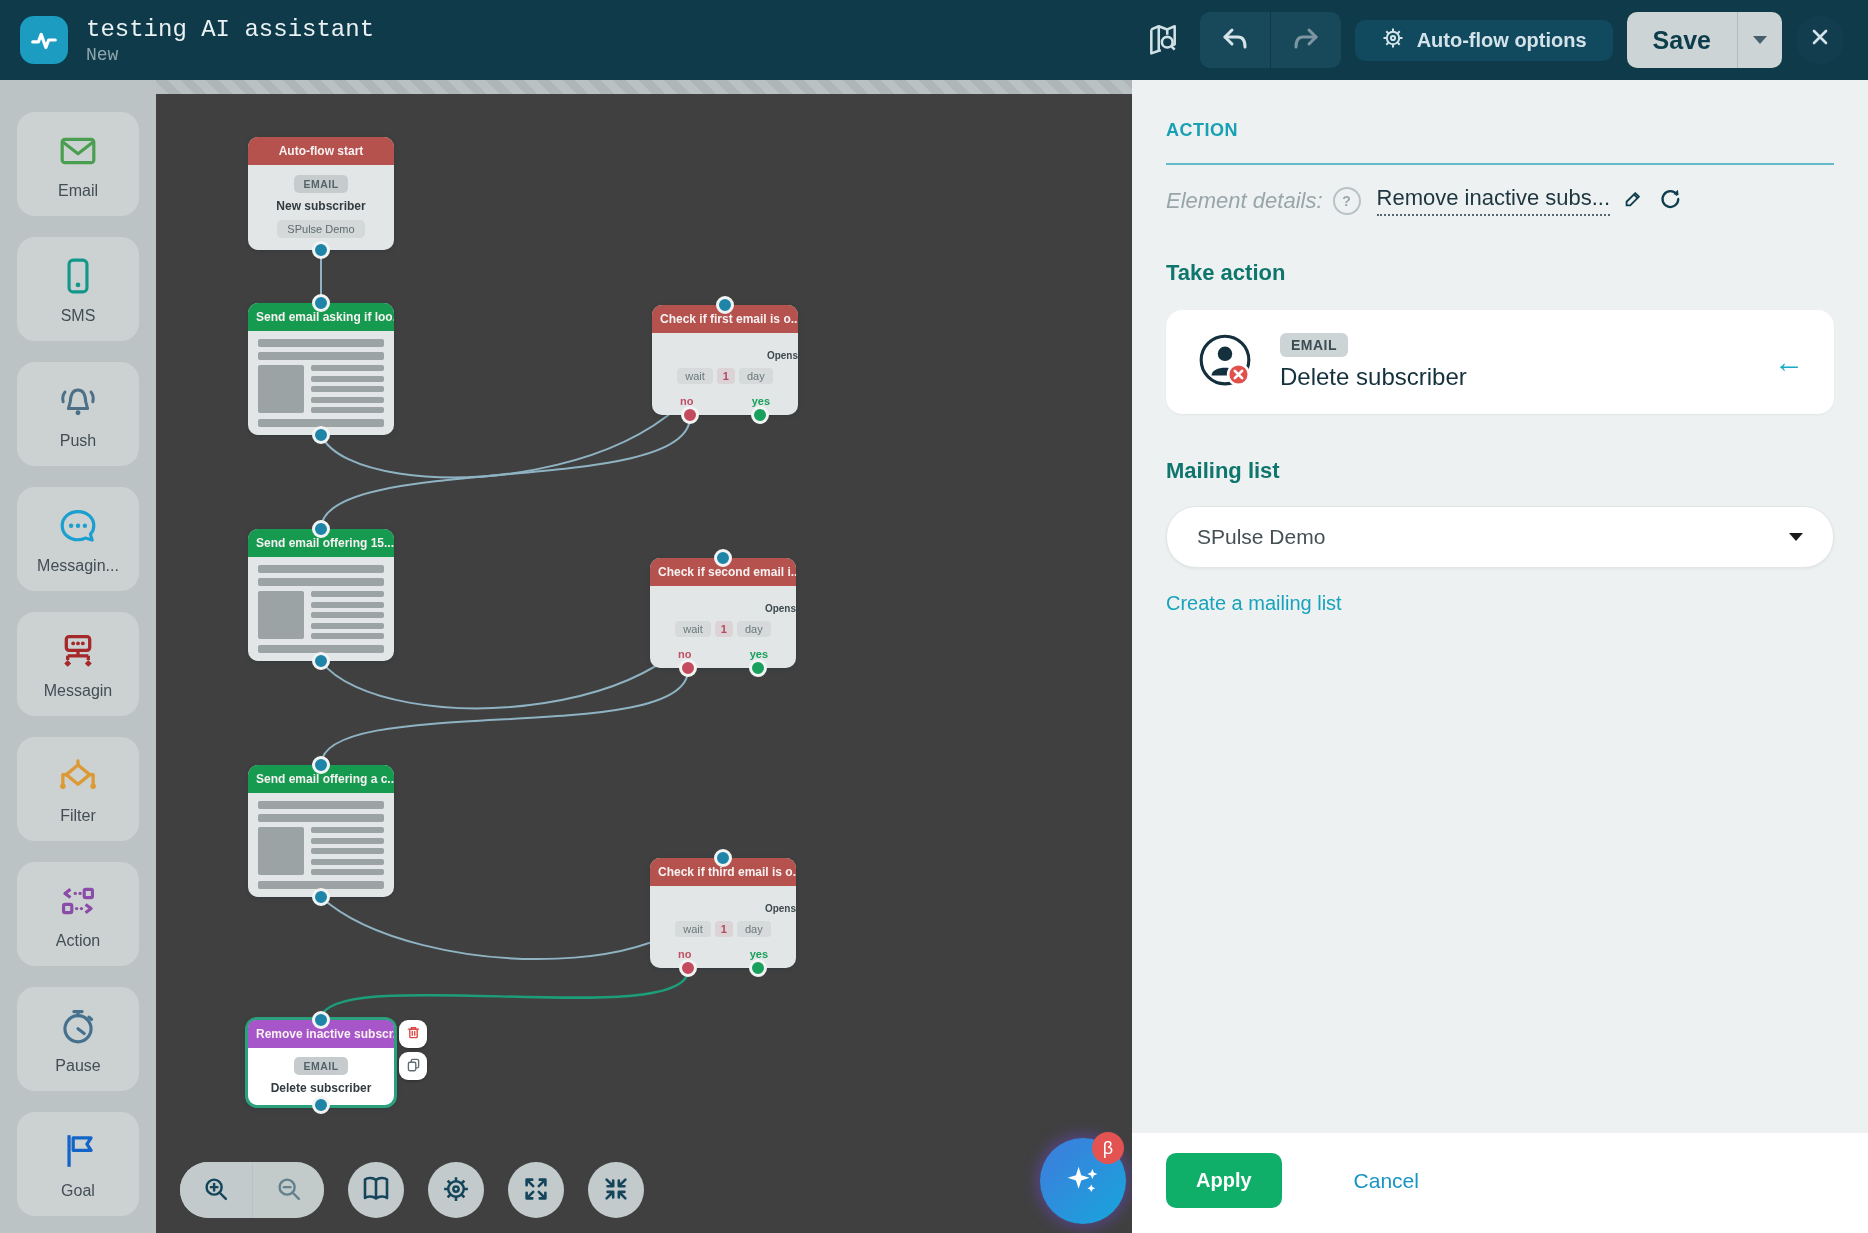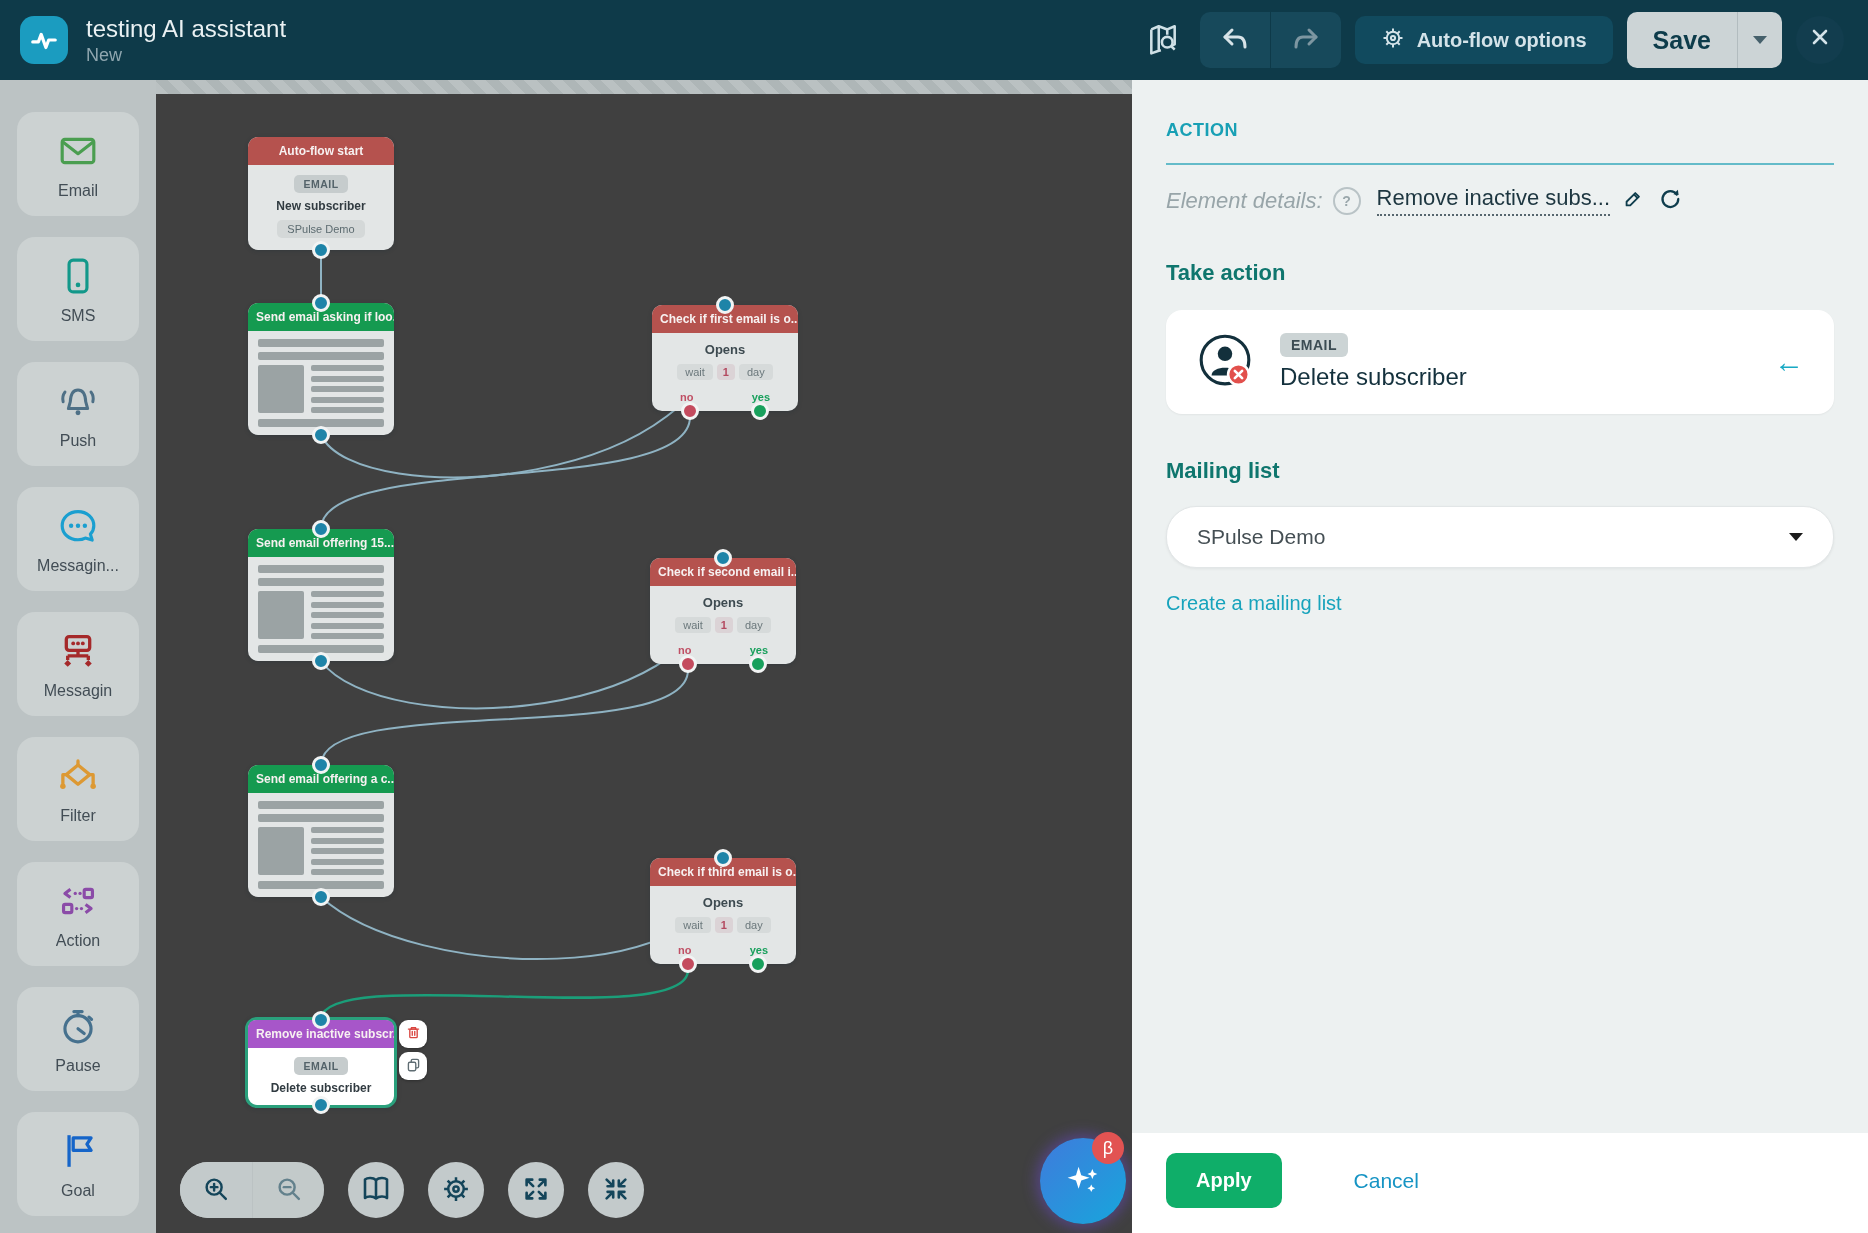--- a/index.html
+++ b/index.html
@@ -1,29 +1,29 @@
 <!DOCTYPE html>
 <html><head>
 <meta charset="utf-8">
 <style>
   html,body{margin:0;padding:0;background:#aeb6b7;font-family:"Liberation Sans","DejaVu Sans",sans-serif;}
   #app{position:relative;width:1868px;height:1233px;overflow:hidden;background:#aeb6b7;}
 
   
   .topbar{position:absolute;top:0;left:0;width:100%;height:80px;background:#0e3a49;display:flex;align-items:center;z-index:50;}
   .logo{width:48px;height:48px;border-radius:14px;background:#1b9cc0;margin-left:20px;display:flex;align-items:center;justify-content:center;flex:0 0 auto;}
-  .tb-titles{margin-left:18px;display:flex;flex-direction:column;gap:2px;}
+  .tb-titles{margin-left:18px;display:flex;flex-direction:column;gap:2px;font-family:Liberation Mono, monospace;}
   .tb-title{color:#eaf1f3;font-size:24px;font-weight:500;}
   .tb-sub{color:#8fa6af;font-size:18px;}
   .tb-right{margin-left:auto;display:flex;align-items:center;gap:14px;margin-right:24px;}
   .tb-iconbtn{background:none;border:none;padding:6px;cursor:pointer;display:flex;align-items:center;}
   .undo-pill{display:flex;background:#17495b;border-radius:10px;height:56px;align-items:center;}
   .undo-pill button{background:none;border:none;width:70px;height:56px;display:flex;align-items:center;justify-content:center;cursor:pointer;}
   .undo-pill .sep{width:1px;height:56px;background:#0e3a49;}
-  .autoflow-btn{display:flex;align-items:center;gap:12px;background:#114a5e;border:none;border-radius:10px;height:48px;padding:0 26px;color:#d4e3e9;font-size:20px;font-weight:600;cursor:pointer;font-family:inherit;}
+  .autoflow-btn{display:flex;align-items:center;gap:12px;background:#114a5e;border:none;border-radius:10px;height:41px;padding:0 26px;color:#d4e3e9;font-size:20px;font-weight:600;cursor:pointer;font-family:inherit;}
   .save-btn{display:flex;align-items:stretch;background:#ccd4d6;border:none;border-radius:10px;height:56px;padding:0;cursor:pointer;overflow:hidden;font-family:inherit;}
   .save-main{display:flex;align-items:center;padding:0 26px;color:#0d3c4b;font-size:25px;font-weight:700;}
   .save-caret{display:flex;align-items:center;justify-content:center;width:44px;border-left:1px solid #b2bcbf;}
   .caret-down{width:0;height:0;border-left:7px solid transparent;border-right:7px solid transparent;border-top:8px solid #45606b;}
   .close-btn{width:48px;height:48px;border-radius:50%;background:#123d4e;border:none;color:#d4e3e9;font-size:22px;display:flex;align-items:center;justify-content:center;cursor:pointer;}
 
   
   .sidebar{position:absolute;top:80px;left:0;width:156px;height:1153px;background:#bcc3c4;z-index:10;padding-top:32px;box-sizing:border-box;display:flex;flex-direction:column;align-items:center;gap:21px;}
   .sb-item{width:122px;height:104px;background:#ccd2d2;border-radius:18px;display:flex;flex-direction:column;align-items:center;justify-content:center;cursor:pointer;flex:0 0 auto;}
   .sb-item .sb-label{font-size:16px;color:#424d55;margin-top:5px;max-width:116px;white-space:nowrap;overflow:hidden;}
@@ -43,21 +43,21 @@
   .chip{display:inline-block;background:#d4d8d8;color:#5c6b70;font-size:11px;padding:3px 10px;border-radius:5px;}
 
   .prev{padding:8px 10px;}
   .b{background:#9ba3a4;border-radius:2px;}
   .b-full{height:8px;margin-bottom:5px;}
   .prev-row{display:flex;gap:7px;margin-bottom:6px;}
   .b-img{width:46px;height:48px;flex:0 0 auto;}
   .b-lines{flex:1;display:flex;flex-direction:column;justify-content:space-between;}
   .b-line{height:6px;}
 
-  .cond-ev{font-size:13px;font-weight:700;color:#3d4a50;text-align:center;margin:9px 0 7px;}
+  .cond-ev{font-size:10px;font-weight:700;color:#3d4a50;text-align:right;margin:17px 0 7px;}
   .cond-chips{display:flex;justify-content:center;gap:4px;}
   .cchip{background:#d6dada;color:#6b787c;font-size:11px;padding:2px 8px;border-radius:4px;}
   .cchip.val{background:#dbd3d6;color:#b34a60;font-weight:700;padding:2px 6px;}
   .ny{display:flex;justify-content:space-between;padding:0 28px;margin-top:11px;padding-bottom:8px;font-size:11px;font-weight:700;}
   .ny .no{color:#c05065;} .ny .yes{color:#18a05c;}
 
   .dot{position:absolute;width:12px;height:12px;border-radius:50%;background:#1e84a8;border:3px solid #f2f4f4;z-index:3;cursor:crosshair;}
   .dot-t{top:-9px;left:50%;margin-left:-9px;}
   .dot-b{bottom:-9px;left:50%;margin-left:-9px;}
   .dot-no{bottom:-9px;left:26%;margin-left:-9px;background:#c44b5e;}

